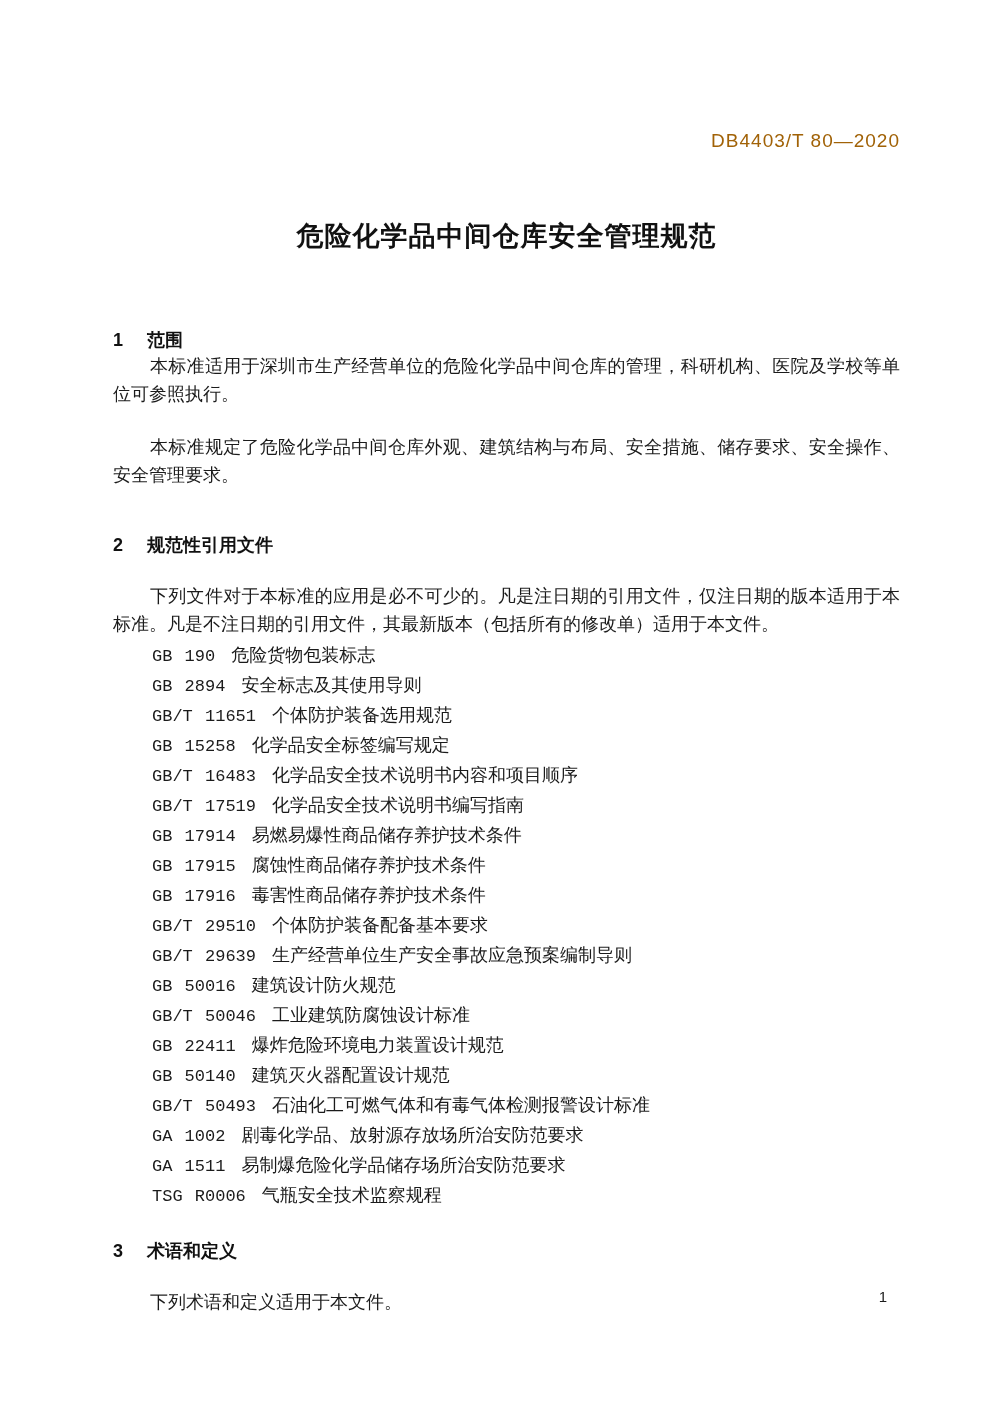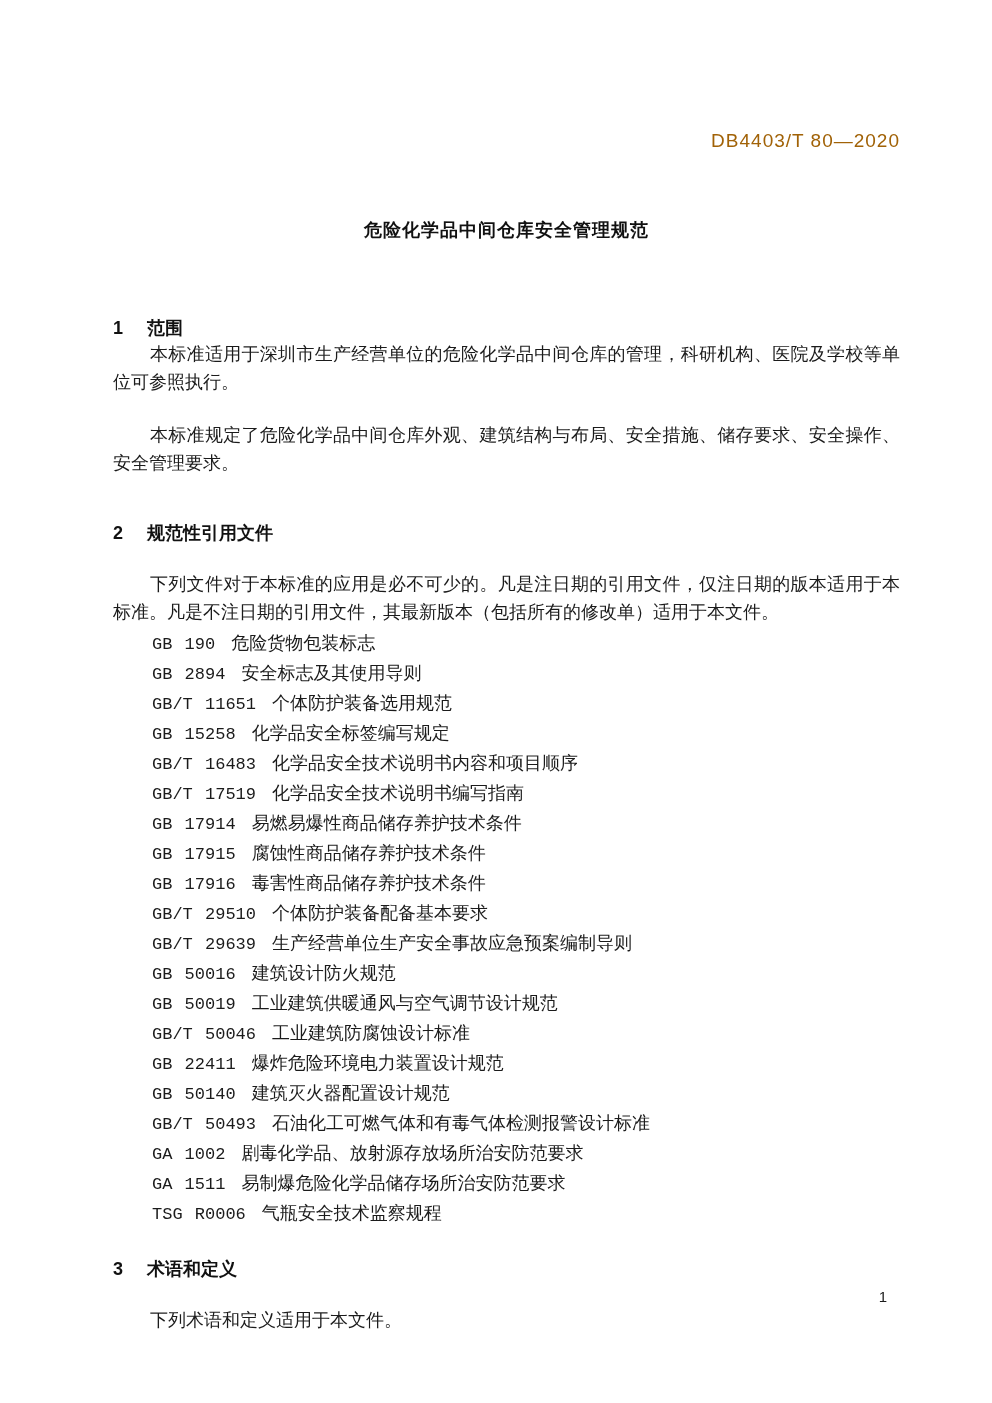--- a/index.html
+++ b/index.html
@@ -24,21 +24,21 @@
   }
   .content {
     padding: 0 92px 0 113px;
   }
   .doc-title {
     margin: 0;
     padding-top: 218px;
     text-align: center;
     font-family: "Liberation Sans", sans-serif;
     font-weight: bold;
-    font-size: 18px;
+    font-size: 27px;
     letter-spacing: 1px;
     color: #111;
   }
   .section-heading {
     margin: 0;
     font-family: "Liberation Sans", sans-serif;
     font-weight: bold;
     font-size: 18px;
     color: #111;
   }
@@ -110,21 +110,20 @@
       <li class="ref-item"><span class="ref-code">GB/T 11651</span><span class="ref-title">个体防护装备选用规范</span></li>
       <li class="ref-item"><span class="ref-code">GB 15258</span><span class="ref-title">化学品安全标签编写规定</span></li>
       <li class="ref-item"><span class="ref-code">GB/T 16483</span><span class="ref-title">化学品安全技术说明书内容和项目顺序</span></li>
       <li class="ref-item"><span class="ref-code">GB/T 17519</span><span class="ref-title">化学品安全技术说明书编写指南</span></li>
       <li class="ref-item"><span class="ref-code">GB 17914</span><span class="ref-title">易燃易爆性商品储存养护技术条件</span></li>
       <li class="ref-item"><span class="ref-code">GB 17915</span><span class="ref-title">腐蚀性商品储存养护技术条件</span></li>
       <li class="ref-item"><span class="ref-code">GB 17916</span><span class="ref-title">毒害性商品储存养护技术条件</span></li>
       <li class="ref-item"><span class="ref-code">GB/T 29510</span><span class="ref-title">个体防护装备配备基本要求</span></li>
       <li class="ref-item"><span class="ref-code">GB/T 29639</span><span class="ref-title">生产经营单位生产安全事故应急预案编制导则</span></li>
       <li class="ref-item"><span class="ref-code">GB 50016</span><span class="ref-title">建筑设计防火规范</span></li>
-      <li class="ref-item"><span class="ref-code">GB 50019</span><span class="ref-title">工业建筑供暖通风与空气调节设计规范</span></li>
       <li class="ref-item"><span class="ref-code">GB/T 50046</span><span class="ref-title">工业建筑防腐蚀设计标准</span></li>
       <li class="ref-item"><span class="ref-code">GB 22411</span><span class="ref-title">爆炸危险环境电力装置设计规范</span></li>
       <li class="ref-item"><span class="ref-code">GB 50140</span><span class="ref-title">建筑灭火器配置设计规范</span></li>
       <li class="ref-item"><span class="ref-code">GB/T 50493</span><span class="ref-title">石油化工可燃气体和有毒气体检测报警设计标准</span></li>
       <li class="ref-item"><span class="ref-code">GA 1002</span><span class="ref-title">剧毒化学品、放射源存放场所治安防范要求</span></li>
       <li class="ref-item"><span class="ref-code">GA 1511</span><span class="ref-title">易制爆危险化学品储存场所治安防范要求</span></li>
       <li class="ref-item"><span class="ref-code">TSG R0006</span><span class="ref-title">气瓶安全技术监察规程</span></li>
     </ul>
 
     <h2 class="section-heading heading-3">

